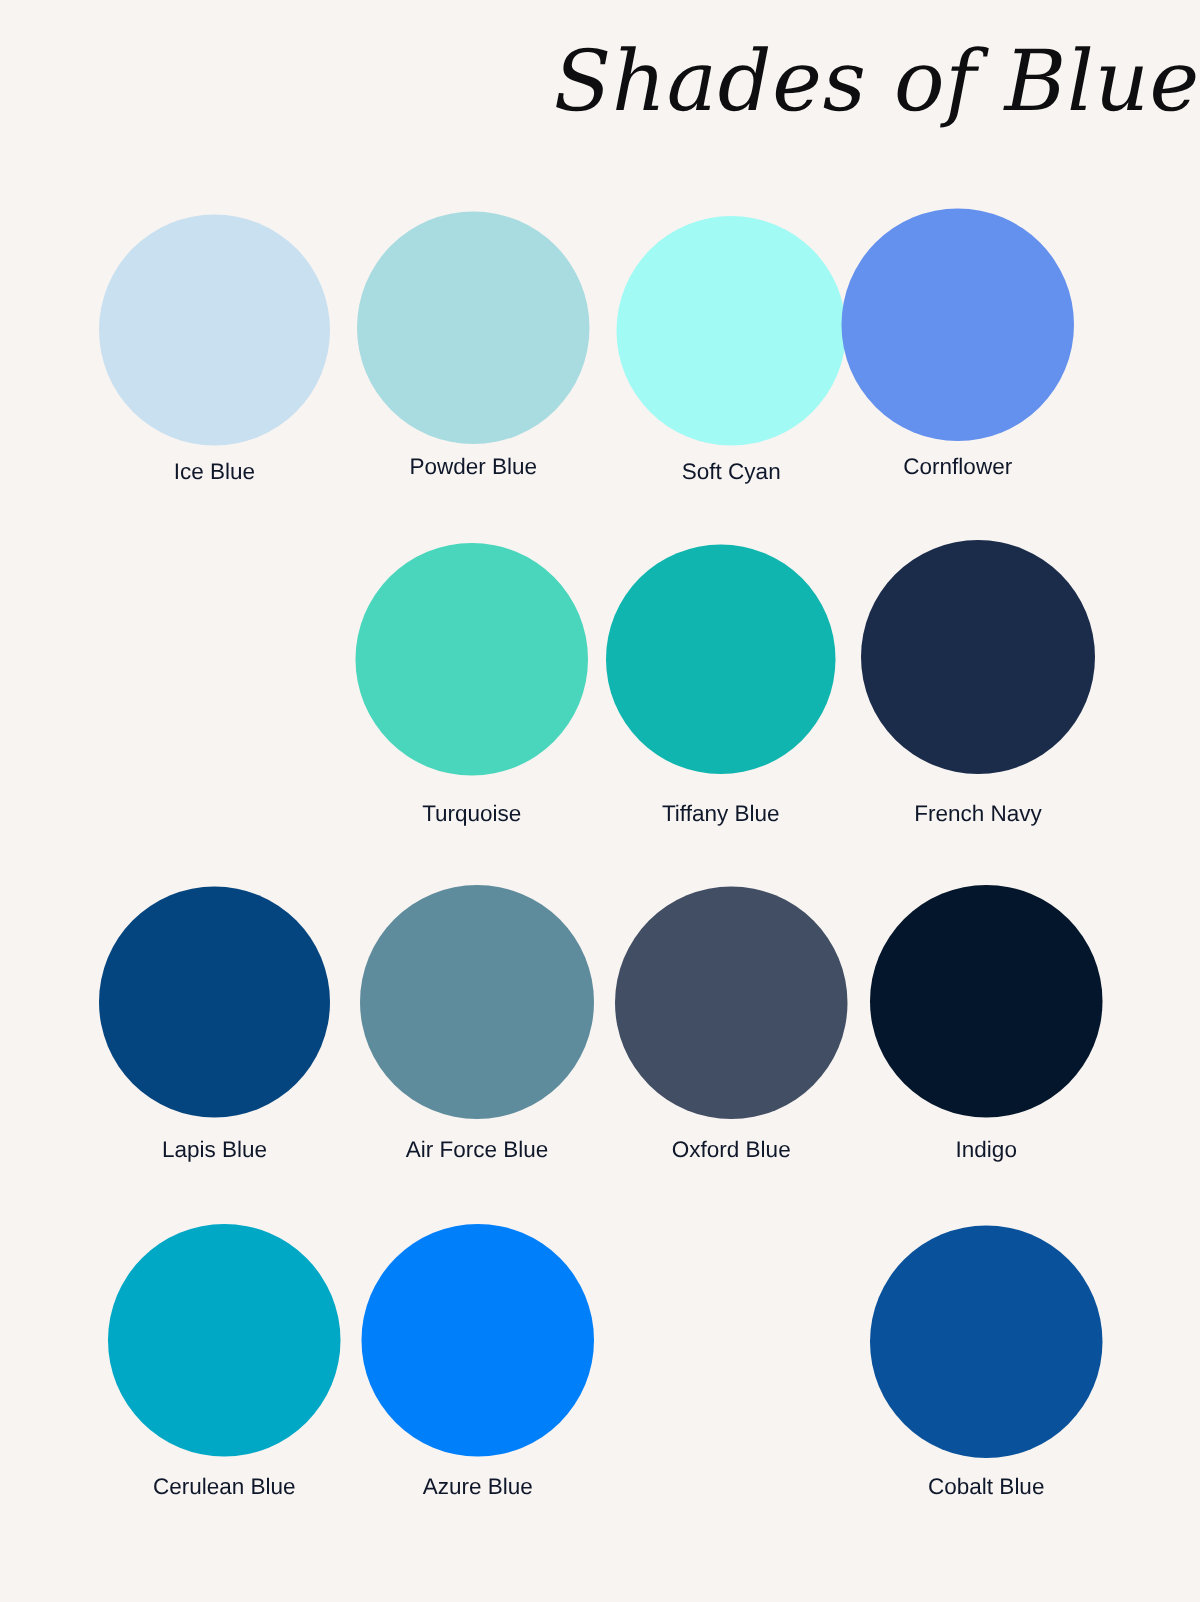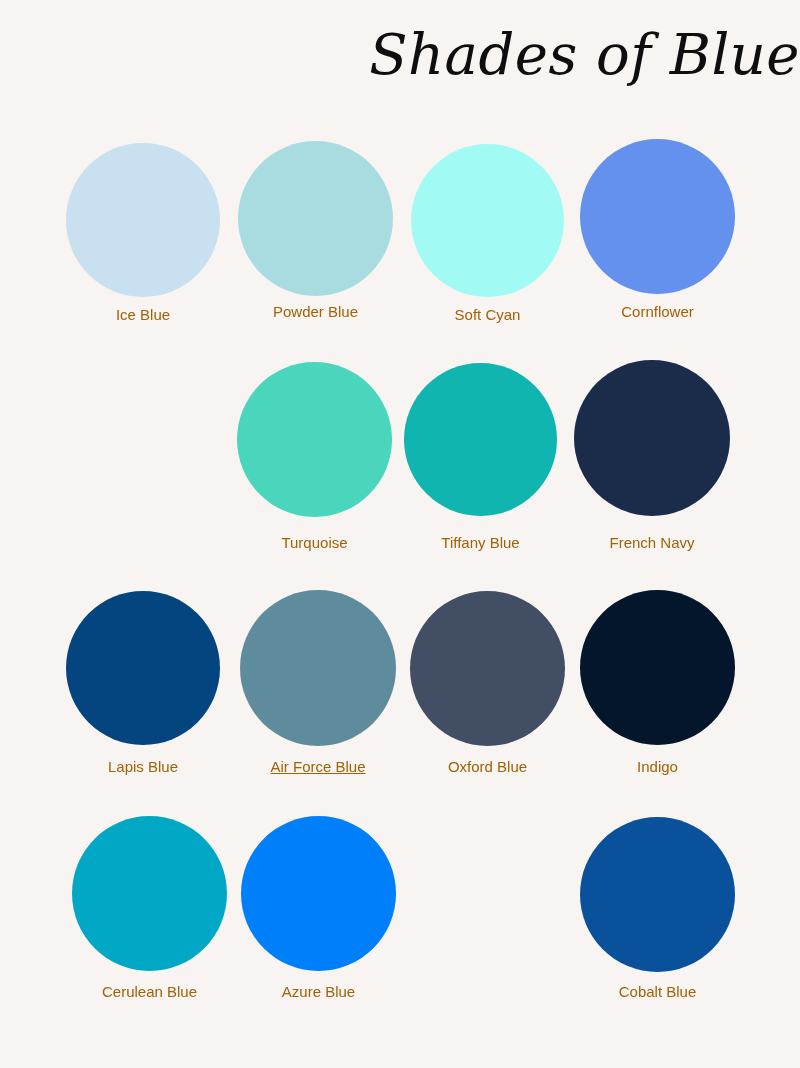--- a/index.html
+++ b/index.html
@@ -50,21 +50,21 @@
     left: 0;
     top: 0;
     border-radius: 50%;
   }
   .swatch-label {
     position: absolute;
     text-align: center;
     font-family: "Liberation Sans", sans-serif;
     font-size: 15px;
     line-height: 18px;
-    color: #a16207;
+    color: #0f172a;
     white-space: nowrap;
   }
 </style>
 </head>
 <body>
 
 <div id="poster">
 
   <div id="poster-title">Shades of Blue</div>
 
@@ -74,21 +74,21 @@
         <div class="swatch-label" style="left: 0px; top: 163px; width: 154px;">Ice Blue</div>
       </div>
       <div class="swatch" style="left: 238px; top: 141px; width: 155px; height: 155px;">
         <div class="swatch-circle" style="width: 155px; height: 155px; background: rgb(169, 220, 225);"></div>
         <div class="swatch-label" style="left: 0px; top: 162px; width: 155px;">Powder Blue</div>
       </div>
       <div class="swatch" style="left: 411px; top: 144px; width: 153px; height: 153px;">
         <div class="swatch-circle" style="width: 153px; height: 153px; background: rgb(162, 250, 244);"></div>
         <div class="swatch-label" style="left: 0px; top: 162px; width: 153px;">Soft Cyan</div>
       </div>
-      <div class="swatch" style="left: 580px; top: 139px; width: 155px; height: 155px;">
+      <div class="swatch" style="left: 561px; top: 139px; width: 155px; height: 155px;">
         <div class="swatch-circle" style="width: 155px; height: 155px; background: rgb(100, 144, 238);"></div>
         <div class="swatch-label" style="left: 0px; top: 164px; width: 155px;">Cornflower</div>
       </div>
       <div class="swatch" style="left: 237px; top: 362px; width: 155px; height: 155px;">
         <div class="swatch-circle" style="width: 155px; height: 155px; background: rgb(73, 214, 188);"></div>
         <div class="swatch-label" style="left: 0px; top: 172px; width: 155px;">Turquoise</div>
       </div>
       <div class="swatch" style="left: 404px; top: 363px; width: 153px; height: 153px;">
         <div class="swatch-circle" style="width: 153px; height: 153px; background: rgb(15, 181, 174);"></div>
         <div class="swatch-label" style="left: 0px; top: 171px; width: 153px;">Tiffany Blue</div>
@@ -96,21 +96,21 @@
       <div class="swatch" style="left: 574px; top: 360px; width: 156px; height: 156px;">
         <div class="swatch-circle" style="width: 156px; height: 156px; background: rgb(27, 44, 75);"></div>
         <div class="swatch-label" style="left: 0px; top: 174px; width: 156px;">French Navy</div>
       </div>
       <div class="swatch" style="left: 66px; top: 591px; width: 154px; height: 154px;">
         <div class="swatch-circle" style="width: 154px; height: 154px; background: rgb(4, 68, 127);"></div>
         <div class="swatch-label" style="left: 0px; top: 167px; width: 154px;">Lapis Blue</div>
       </div>
       <div class="swatch" style="left: 240px; top: 590px; width: 156px; height: 156px;">
         <div class="swatch-circle" style="width: 156px; height: 156px; background: rgb(95, 140, 156);"></div>
-        <div class="swatch-label" style="left: 0px; top: 168px; width: 156px; text-decoration: underline;">Air Force Blue</div>
+        <div class="swatch-label" style="left: 0px; top: 168px; width: 156px;">Air Force Blue</div>
       </div>
       <div class="swatch" style="left: 410px; top: 591px; width: 155px; height: 155px;">
         <div class="swatch-circle" style="width: 155px; height: 155px; background: rgb(65, 78, 99);"></div>
         <div class="swatch-label" style="left: 0px; top: 167px; width: 155px;">Oxford Blue</div>
       </div>
       <div class="swatch" style="left: 580px; top: 590px; width: 155px; height: 155px;">
         <div class="swatch-circle" style="width: 155px; height: 155px; background: rgb(4, 22, 43);"></div>
         <div class="swatch-label" style="left: 0px; top: 168px; width: 155px;">Indigo</div>
       </div>
       <div class="swatch" style="left: 72px; top: 816px; width: 155px; height: 155px;">

